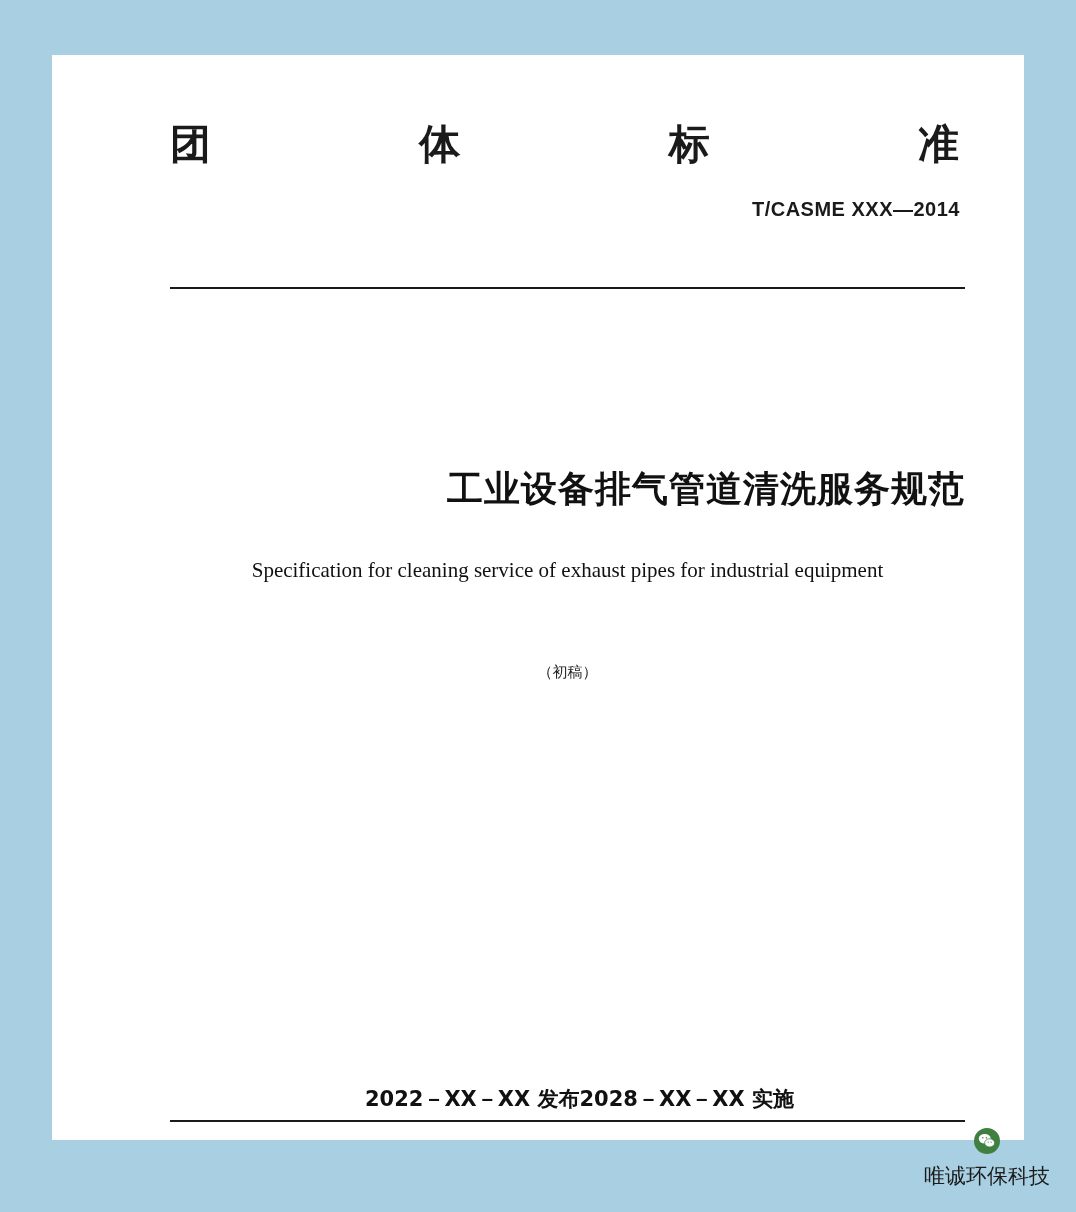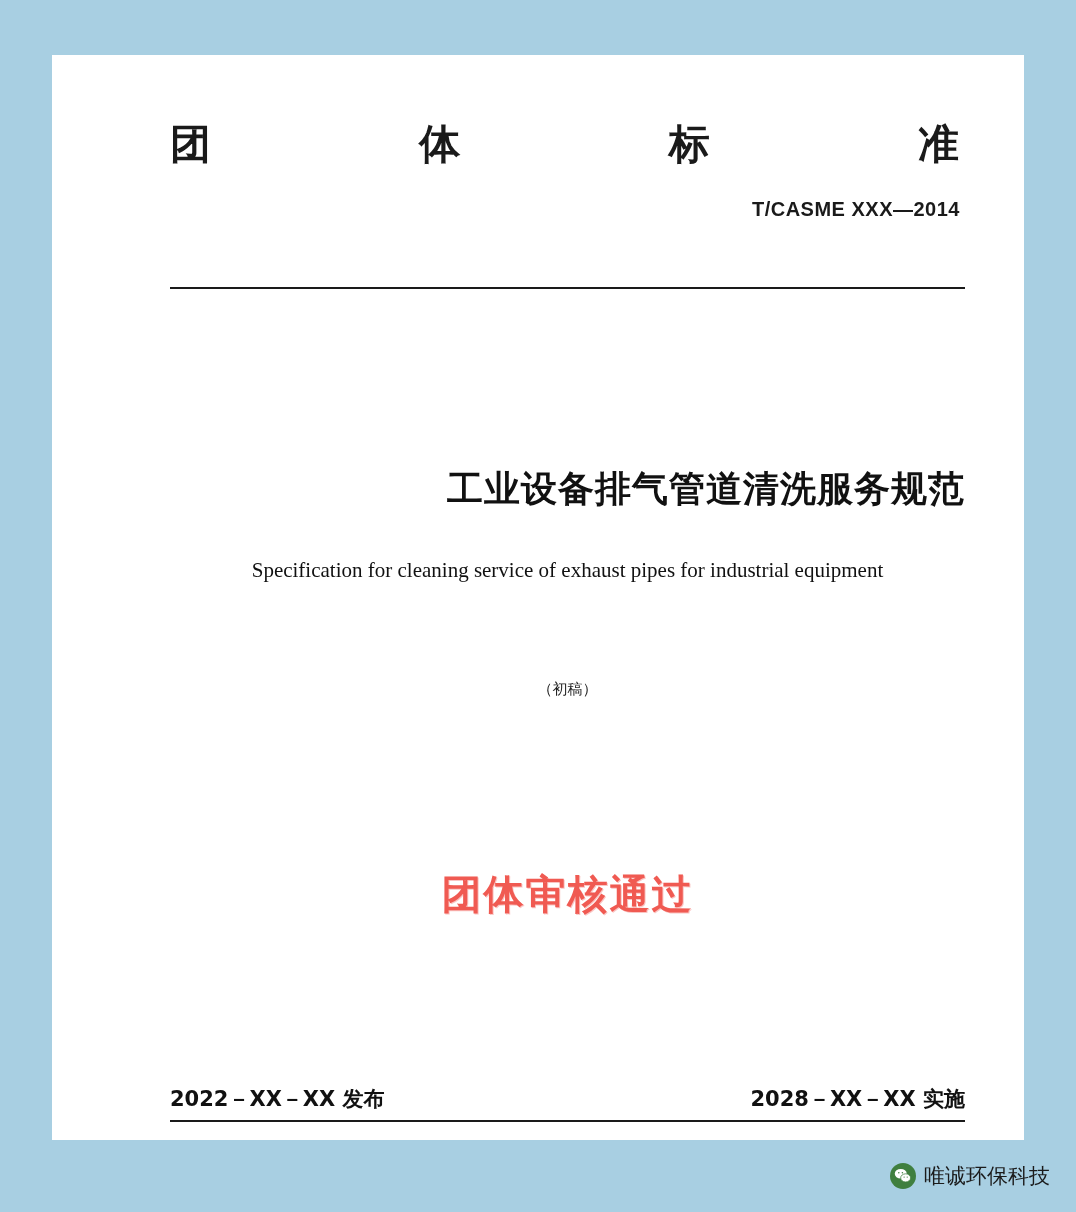--- a/index.html
+++ b/index.html
@@ -84,21 +84,21 @@
     left: 0;
     width: 795px;
     text-align: center;
     font-family: "Liberation Serif", "DejaVu Serif", serif;
     font-size: 21px;
     color: #111;
     margin-top: 15px;
   }
   .draft-note {
     position: absolute;
-    top: 625px;
+    top: 608px;
     left: 0;
     width: 795px;
     text-align: center;
     font-family: "DejaVu Serif", "Liberation Serif", serif;
     font-size: 15px;
     color: #222;
   }
   .stamp {
     position: absolute;
     top: 812px;
@@ -108,24 +108,24 @@
     font-family: "DejaVu Sans", "Liberation Sans", sans-serif;
     font-size: 40px;
     font-weight: bold;
     color: #f05a52;
     letter-spacing: 2px;
     text-shadow: 1px 1px 0 rgba(240,90,82,0.35);
   }
   .footer {
     position: absolute;
     top: 1030px;
-    left: 0;
-    width: 795px;
-    display: flex;
-    justify-content: space-between;
+    left: 12px;
+    width: 795px;
+    display: flex;
+    justify-content: center;
     font-family: "DejaVu Sans", "Liberation Sans", sans-serif;
     font-size: 21px;
     font-weight: bold;
     color: #111;
   }
   .rule-bottom {
     position: absolute;
     top: 1065px;
     left: 0;
     width: 795px;
@@ -133,20 +133,21 @@
     background: #1a1a1a;
   }
   
   .account-bar {
     position: absolute;
     right: 26px;
     bottom: 22px;
     display: flex;
     align-items: center;
     gap: 8px;
+    flex-direction: column;
   }
   .wechat-badge {
     width: 26px;
     height: 26px;
     border-radius: 50%;
     background: #3f7f3f;
     display: flex;
     align-items: center;
     justify-content: center;
   }
@@ -172,21 +173,20 @@
 
     <div class="std-code">T/CASME XXX—2014</div>
 
     <div class="rule-top"></div>
 
     <div class="title-cn">工业设备排气管道清洗服务规范</div>
     <div class="title-en">Specification for cleaning service of exhaust pipes for industrial equipment</div>
 
     <div class="draft-note">（初稿）</div>
 
-    <div class="stamp">团体审核通过</div>
 
     <div class="footer">
       <span>2022－XX－XX 发布</span>
       <span>2028－XX－XX 实施</span>
     </div>
     <div class="rule-bottom"></div>
 
   </div>
 </div>
 

